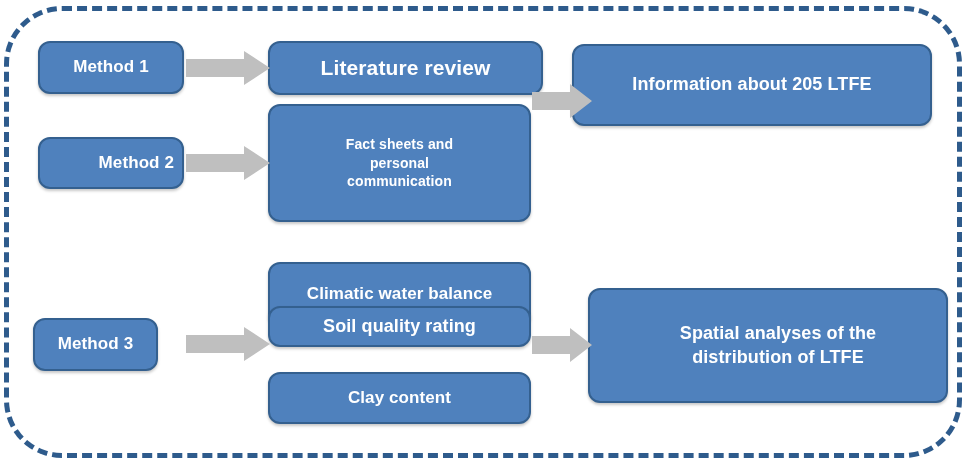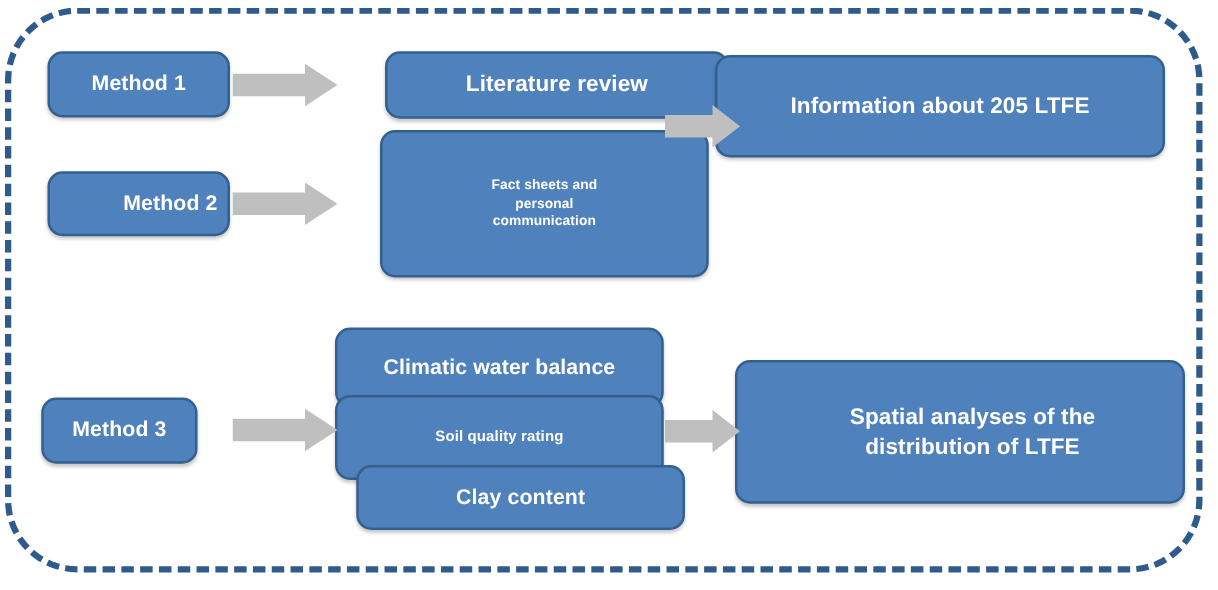--- a/index.html
+++ b/index.html
@@ -57,26 +57,26 @@
     display: block;
     width: 100%;
     white-space: pre-line;
   }
 
   
   .n-method1 { left: 38px;  top: 41px;  width: 146px; height: 53px;  font-size: 17px; }
   .n-method2 { left: 38px;  top: 137px; width: 146px; height: 52px;  font-size: 17px; text-align: right; }
   .n-method3 { left: 33px;  top: 318px; width: 125px; height: 53px;  font-size: 17px; }
 
-  .n-litreview { left: 268px; top: 41px;  width: 275px; height: 54px;  font-size: 18px; margin-left: 40px; }
-  .n-factsheets{ left: 268px; top: 104px; width: 263px; height: 118px; font-size: 11px; margin-left: 36px; }
+  .n-litreview { left: 268px; top: 41px;  width: 275px; height: 54px;  font-size: 21px; }
+  .n-factsheets{ left: 268px; top: 104px; width: 263px; height: 118px; font-size: 14px; }
 
   .n-cwb  { left: 268px; top: 262px; width: 263px; height: 64px; font-size: 17px; }
-  .n-sqr  { left: 268px; top: 316px; width: 263px; height: 68px; font-size: 12px; }
-  .n-clay { left: 268px; top: 372px; width: 263px; height: 52px; font-size: 17px; margin-left: 17px; }
+  .n-sqr  { left: 268px; top: 306px; width: 263px; height: 41px; font-size: 18px; }
+  .n-clay { left: 268px; top: 372px; width: 263px; height: 52px; font-size: 17px; }
 
   .n-info    { left: 572px; top: 44px;  width: 360px; height: 82px; font-size: 18px; }
   .n-spatial { left: 588px; top: 288px; width: 360px; height: 115px; font-size: 18px; padding-left: 28px; }
 
   
   .arrow {
     position: absolute;
     display: block;
   }
   .arrow svg { display: block; }

